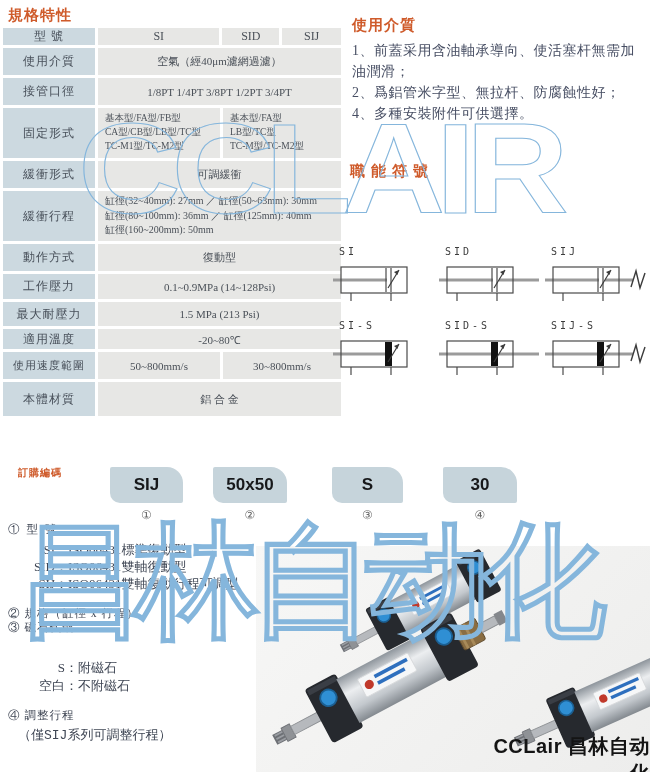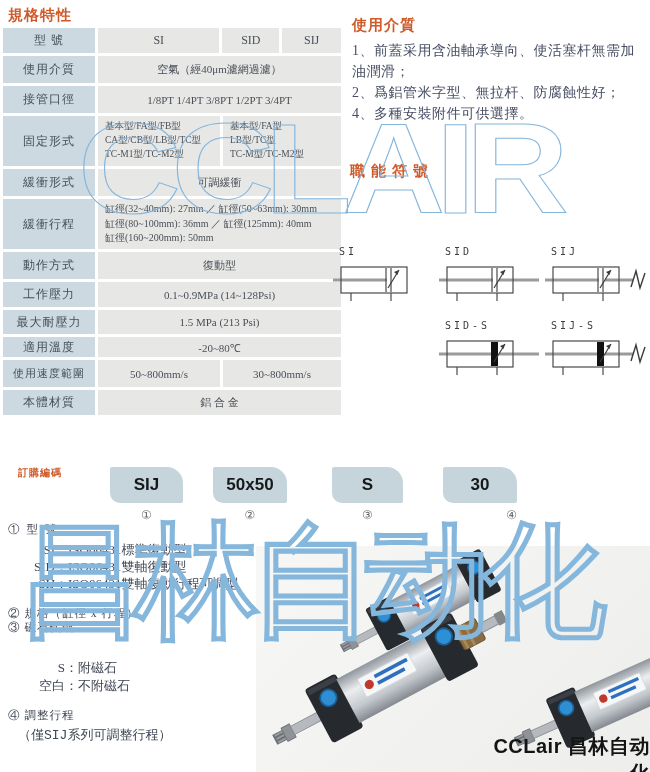--- a/index.html
+++ b/index.html
@@ -70,21 +70,21 @@
   .wm-mid { left:18px; top:498px; font-size:132px; letter-spacing:-10px; transform:scale(0.95,0.95); transform-origin:0 0; }
 </style>
 </head>
 <body>
 
 <div class="page">
 
   <div class="sec-title" style="left:8px; top:6px;">規格特性</div>
 
   <div class="spec-table">
-    <div class="t-row" style="height:25px">
+    <div class="t-row" style="height:17px">
       <div class="t-cell t-label">型 號</div>
       <div class="t-cell t-val col-si" style="font-size:12px">SI</div>
       <div class="t-cell t-val col-sid" style="font-size:12px">SID</div>
       <div class="t-cell t-val col-sij" style="font-size:12px">SIJ</div>
     </div>
     <div class="t-row" style="height:27px">
       <div class="t-cell t-label">使用介質</div>
       <div class="t-cell t-val col-full">空氣（經40μm濾網過濾）</div>
     </div>
     <div class="t-row" style="height:27px">
@@ -130,21 +130,21 @@
     </div>
     <div class="t-row" style="height:20px">
       <div class="t-cell t-label">適用溫度</div>
       <div class="t-cell t-val col-full">-20~80℃</div>
     </div>
     <div class="t-row" style="height:27px">
       <div class="t-cell t-label" style="font-size:11px">使用速度範圍</div>
       <div class="t-cell t-val col-si">50~800mm/s</div>
       <div class="t-cell t-val col-rest">30~800mm/s</div>
     </div>
-    <div class="t-row" style="height:25px">
+    <div class="t-row" style="height:34px">
       <div class="t-cell t-label">本體材質</div>
       <div class="t-cell t-val col-full">鋁 合 金</div>
     </div>
   </div>
 
   <div class="sec-title" style="left:352px; top:16px;">使用介質</div>
   <div class="features">
     <div class="feature-item">1、前蓋采用含油軸承導向、使活塞杆無需加油潤滑；</div>
     <div class="feature-item">2、爲鋁管米字型、無拉杆、防腐蝕性好；</div>
     <div class="feature-item">4、多種安裝附件可供選擇。</div>
@@ -178,20 +178,29 @@
           <line x1="60" y1="20" x2="88" y2="20" stroke="#9b9b9b" stroke-width="3"></line>
           <rect x="8" y="7" width="66" height="26" fill="none" stroke="#4a4a4a" stroke-width="1.2"></rect>
           <line x1="53" y1="8" x2="53" y2="32" stroke="#4a4a4a" stroke-width="1.2"></line>
           <line x1="58" y1="8" x2="58" y2="32" stroke="#4a4a4a" stroke-width="1.2"></line>
           <line x1="55" y1="28" x2="66" y2="10" stroke="#3c3c3c" stroke-width="1.2"></line>
           <polygon points="66,10 61,12 64.5,15" fill="#3c3c3c"></polygon>
           <line x1="18" y1="33" x2="18" y2="41" stroke="#4a4a4a" stroke-width="1.2"></line>
           <line x1="58" y1="33" x2="58" y2="41" stroke="#4a4a4a" stroke-width="1.2"></line>
           <polyline points="86,27 91,11 95,28 100,13" fill="none" stroke="#3c3c3c" stroke-width="1.4"></polyline>
         </svg></div>
+      <div class="sym-cell" style="left: 0px; top: 74px;"><div class="sym-label">SI-S</div><svg width="106" height="52" viewBox="0 0 106 52">
+          <line x1="0" y1="20" x2="54" y2="20" stroke="#9b9b9b" stroke-width="3"></line>
+          <rect x="8" y="7" width="66" height="26" fill="none" stroke="#4a4a4a" stroke-width="1.2"></rect>
+          <rect x="52" y="8" width="7" height="24" fill="#111"></rect>
+          <line x1="55" y1="28" x2="66" y2="10" stroke="#3c3c3c" stroke-width="1.2"></line>
+          <polygon points="66,10 61,12 64.5,15" fill="#3c3c3c"></polygon>
+          <line x1="18" y1="33" x2="18" y2="41" stroke="#4a4a4a" stroke-width="1.2"></line>
+          <line x1="58" y1="33" x2="58" y2="41" stroke="#4a4a4a" stroke-width="1.2"></line>
+        </svg></div>
       <div class="sym-cell" style="left: 106px; top: 74px;"><div class="sym-label">SID-S</div><svg width="106" height="52" viewBox="0 0 106 52">
           <line x1="0" y1="20" x2="54" y2="20" stroke="#9b9b9b" stroke-width="3"></line>
           <line x1="60" y1="20" x2="100" y2="20" stroke="#9b9b9b" stroke-width="3"></line>
           <rect x="8" y="7" width="66" height="26" fill="none" stroke="#4a4a4a" stroke-width="1.2"></rect>
           <rect x="52" y="8" width="7" height="24" fill="#111"></rect>
           <line x1="55" y1="28" x2="66" y2="10" stroke="#3c3c3c" stroke-width="1.2"></line>
           <polygon points="66,10 61,12 64.5,15" fill="#3c3c3c"></polygon>
           <line x1="18" y1="33" x2="18" y2="41" stroke="#4a4a4a" stroke-width="1.2"></line>
           <line x1="58" y1="33" x2="58" y2="41" stroke="#4a4a4a" stroke-width="1.2"></line>
         </svg></div>
@@ -215,21 +224,21 @@
     <div class="order-num">①</div>
   </div>
   <div class="order-item" style="left:213px; top:467px; width:74px;">
     <div class="order-box">50x50</div>
     <div class="order-num">②</div>
   </div>
   <div class="order-item" style="left:332px; top:467px; width:71px;">
     <div class="order-box">S</div>
     <div class="order-num">③</div>
   </div>
-  <div class="order-item" style="left:443px; top:467px; width:74px;text-align:right;">
+  <div class="order-item" style="left:443px; top:467px; width:74px;">
     <div class="order-box">30</div>
     <div class="order-num">④</div>
   </div>
 
   <div class="note-head" style="left:8px; top:522px;">① 型 號</div>
   <div class="note-line" style="left:26px; top:541px;">
     <span class="note-key k40">SI：</span><span>ISO06431標準復動型</span>
   </div>
   <div class="note-line" style="left:26px; top:558px;">
     <span class="note-key k40">SID：</span><span>ISO06431雙軸復動型</span>

